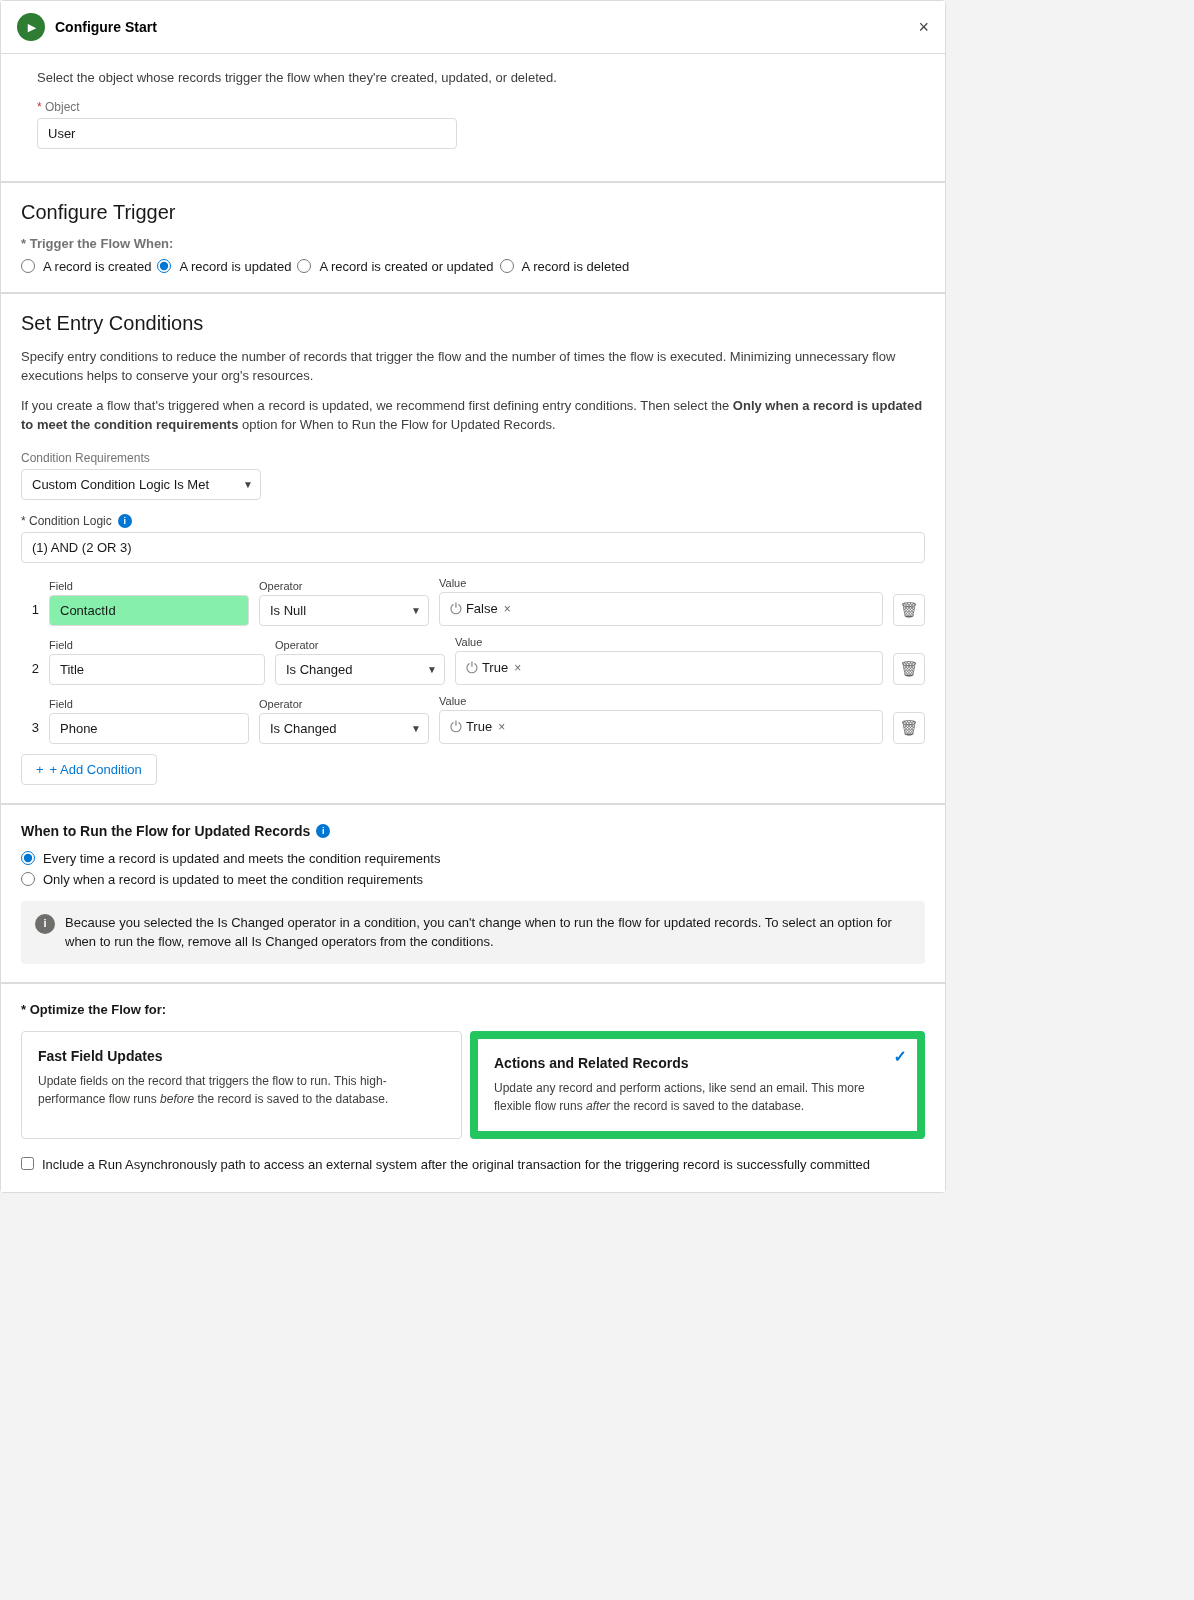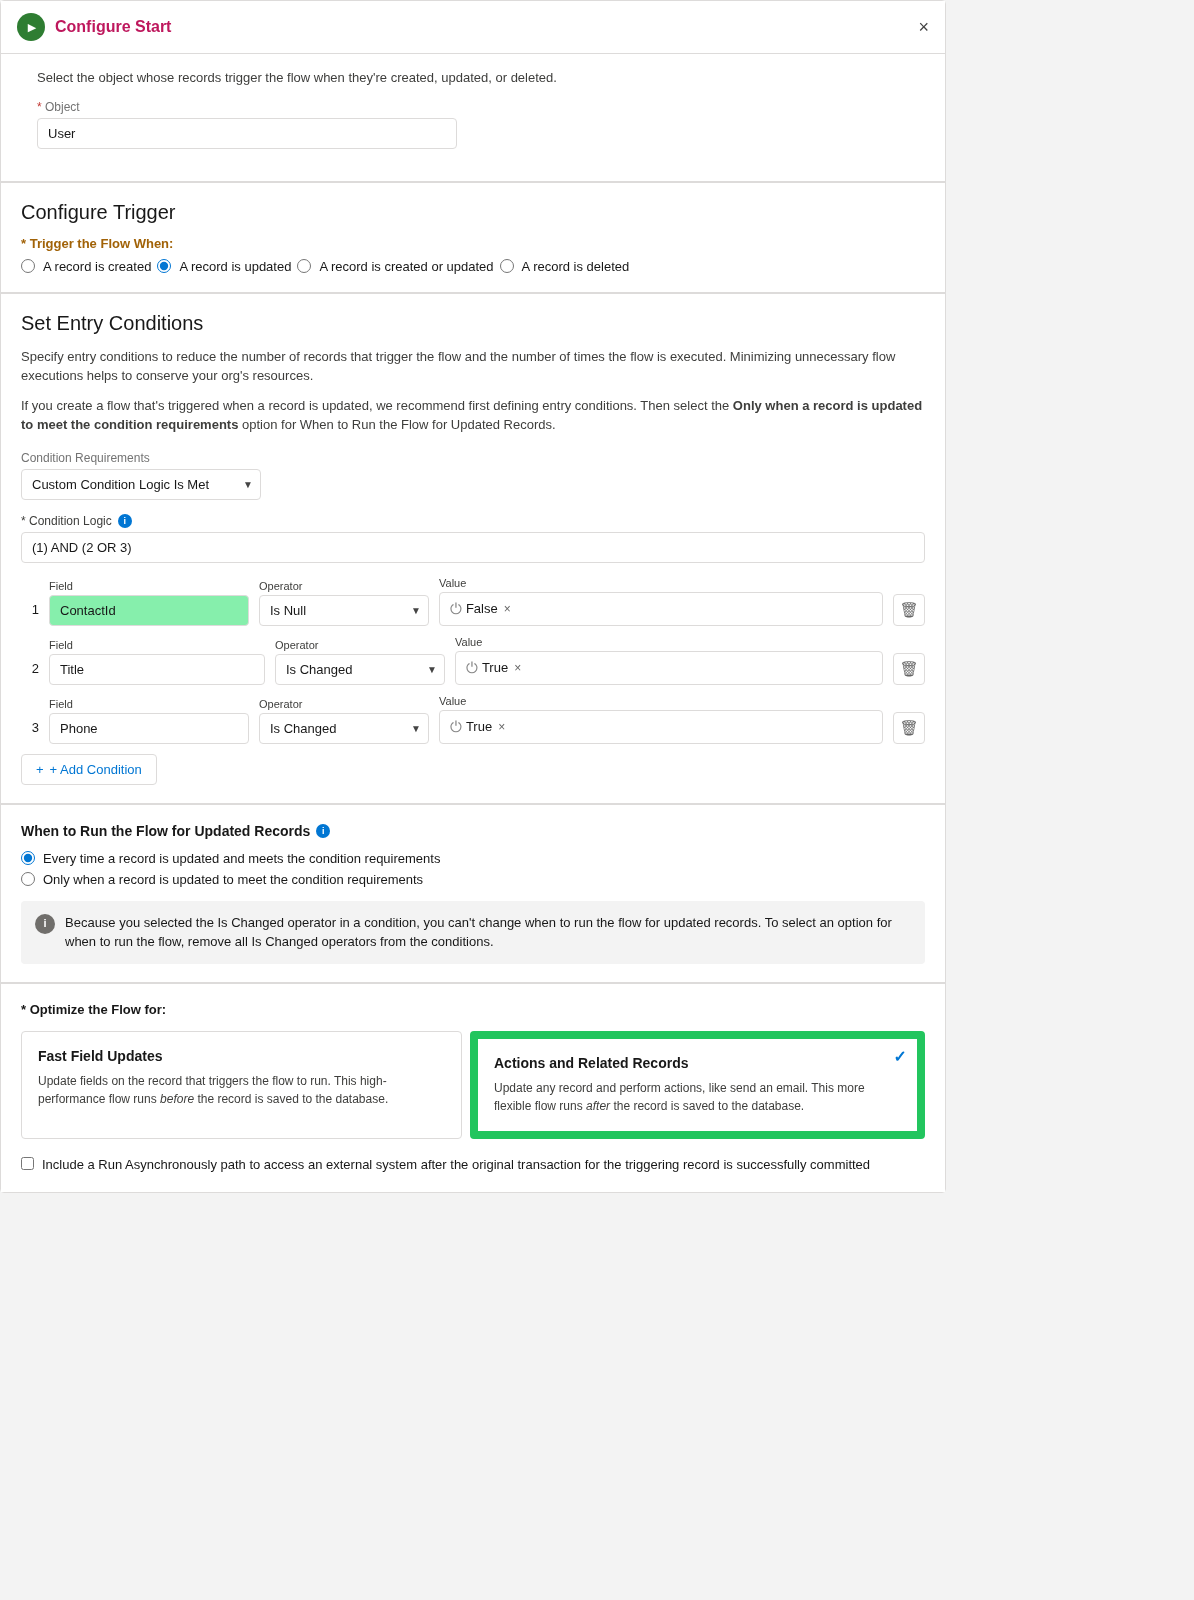--- a/index.html
+++ b/index.html
@@ -40,23 +40,23 @@
       align-items: center;
       justify-content: center;
     }
     .play-icon::after {
       content: '▶';
       color: #fff;
       font-size: 11px;
       margin-left: 2px;
     }
     .header-title {
-      font-size: 16px;
-      font-weight: 700;
-      color: #be185d;
+      font-size: 14px;
+      font-weight: 700;
+      color: #000000;
     }
     .close-btn {
       background: none;
       border: none;
       font-size: 18px;
       cursor: pointer;
       color: #444;
       line-height: 1;
     }
 
@@ -100,21 +100,21 @@
     }
     .section-title {
       font-size: 20px;
       font-weight: 400;
       color: #181818;
       margin-bottom: 12px;
     }
     .field-group-label {
       font-size: 13px;
       font-weight: 700;
-      color: #a16207;
+      color: #737373;
       margin-bottom: 8px;
     }
     .radio-group {
       display: flex;
       flex-direction: row;
       gap: 6px;
     }
     .radio-item {
       display: flex;
       align-items: center;

